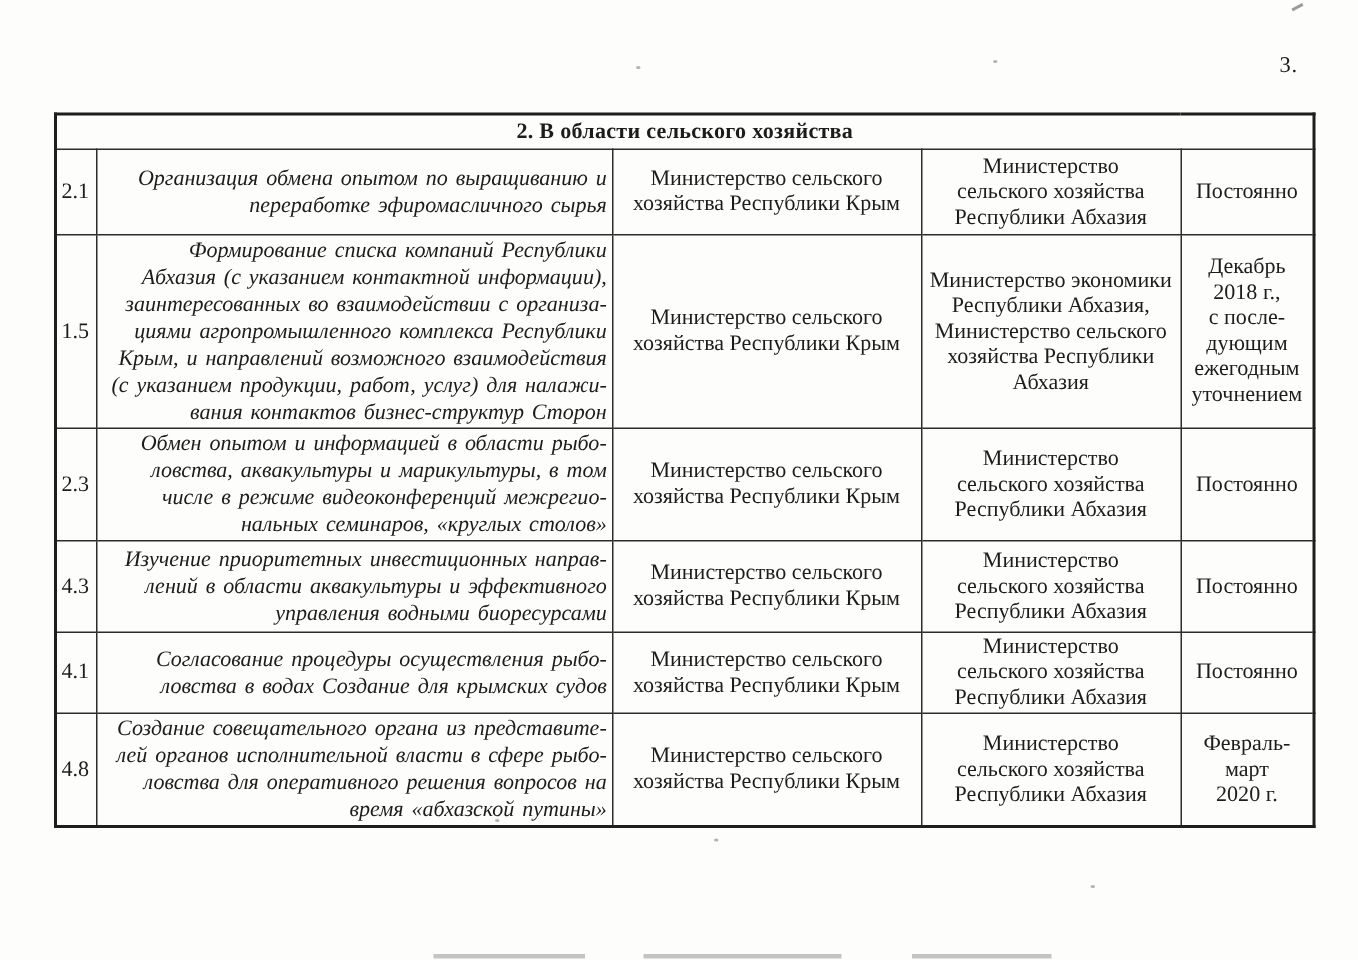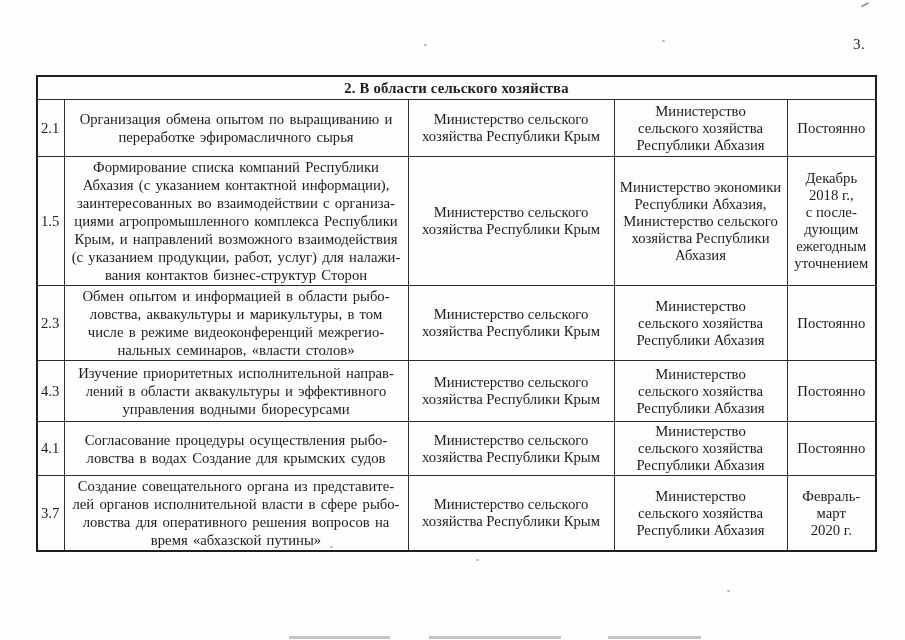--- a/index.html
+++ b/index.html
@@ -57,23 +57,24 @@
     padding: 0 2px;
     letter-spacing: .2px;
   }
   td.num {
     font-size: 14.4px;
     padding: 0;
   }
   td.activity {
     white-space: pre-line;
     line-height: 18px;
-    text-align: center;
+    text-align: right;
     word-spacing: 1.6px;
     padding: 2px 3px 2px 6px;
+    font-style: italic;
   }
   td.center-cell {
     text-align: center;
     white-space: pre-line;
     line-height: 17px;
   }
   
   .strip {
     position: absolute;
     height: 3px;
@@ -143,32 +144,32 @@
 дующим
 ежегодным
 уточнением</td>
     </tr>
 
     <tr style="height:65px">
       <td class="num">2.3</td>
       <td class="activity">Обмен опытом и информацией в области рыбо-
 ловства, аквакультуры и марикультуры, в том
 числе в режиме видеоконференций межрегио-
-нальных семинаров, «власти столов»</td>
+нальных семинаров, «круглых столов»</td>
       <td class="center-cell">Министерство сельского
 хозяйства Республики Крым</td>
       <td class="center-cell">Министерство
 сельского хозяйства
 Республики Абхазия</td>
       <td class="center-cell">Постоянно</td>
     </tr>
 
     <tr style="height:61px">
       <td class="num">4.3</td>
-      <td class="activity">Изучение приоритетных исполнительной направ-
+      <td class="activity">Изучение приоритетных инвестиционных направ-
 лений в области аквакультуры и эффективного
 управления водными биоресурсами</td>
       <td class="center-cell">Министерство сельского
 хозяйства Республики Крым</td>
       <td class="center-cell">Министерство
 сельского хозяйства
 Республики Абхазия</td>
       <td class="center-cell">Постоянно</td>
     </tr>
 
@@ -178,21 +179,21 @@
 ловства в водах Создание для крымских судов</td>
       <td class="center-cell">Министерство сельского
 хозяйства Республики Крым</td>
       <td class="center-cell">Министерство
 сельского хозяйства
 Республики Абхазия</td>
       <td class="center-cell">Постоянно</td>
     </tr>
 
     <tr style="height:75px">
-      <td class="num">3.7</td>
+      <td class="num">4.8</td>
       <td class="activity">Создание совещательного органа из представите-
 лей органов исполнительной власти в сфере рыбо-
 ловства для оперативного решения вопросов на
 время «абхазской путины»</td>
       <td class="center-cell">Министерство сельского
 хозяйства Республики Крым</td>
       <td class="center-cell">Министерство
 сельского хозяйства
 Республики Абхазия</td>
       <td class="center-cell">Февраль-

